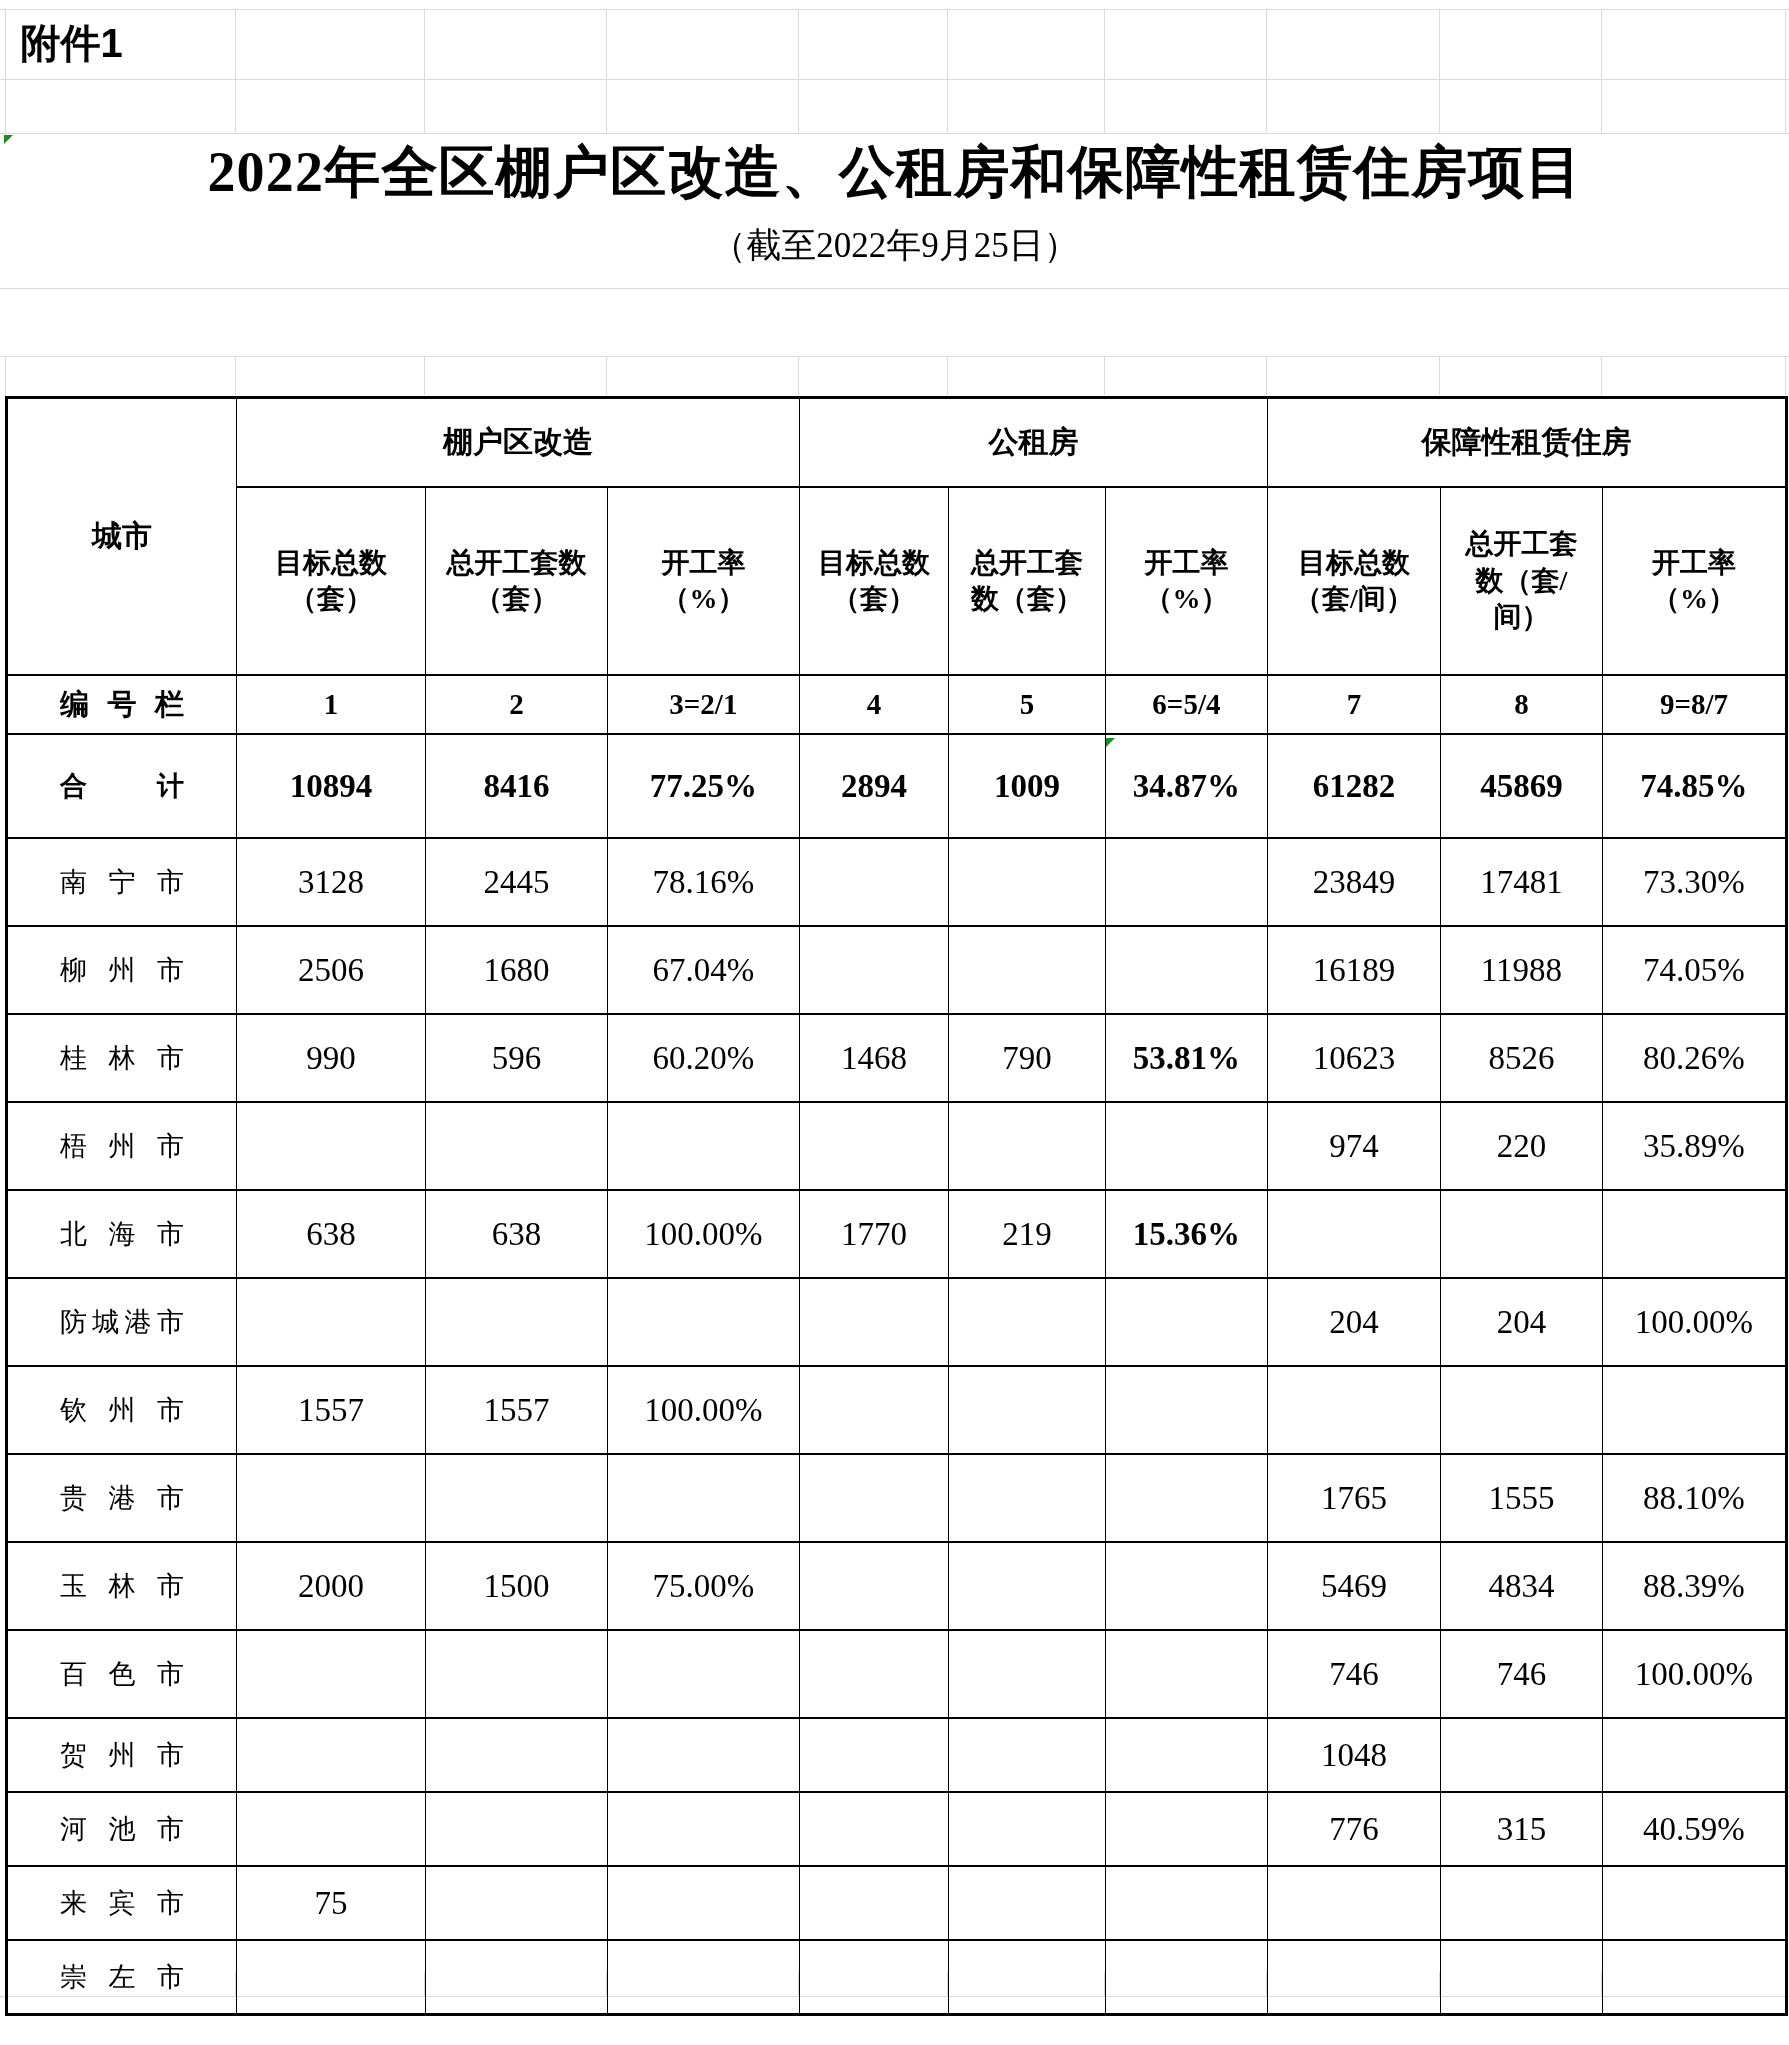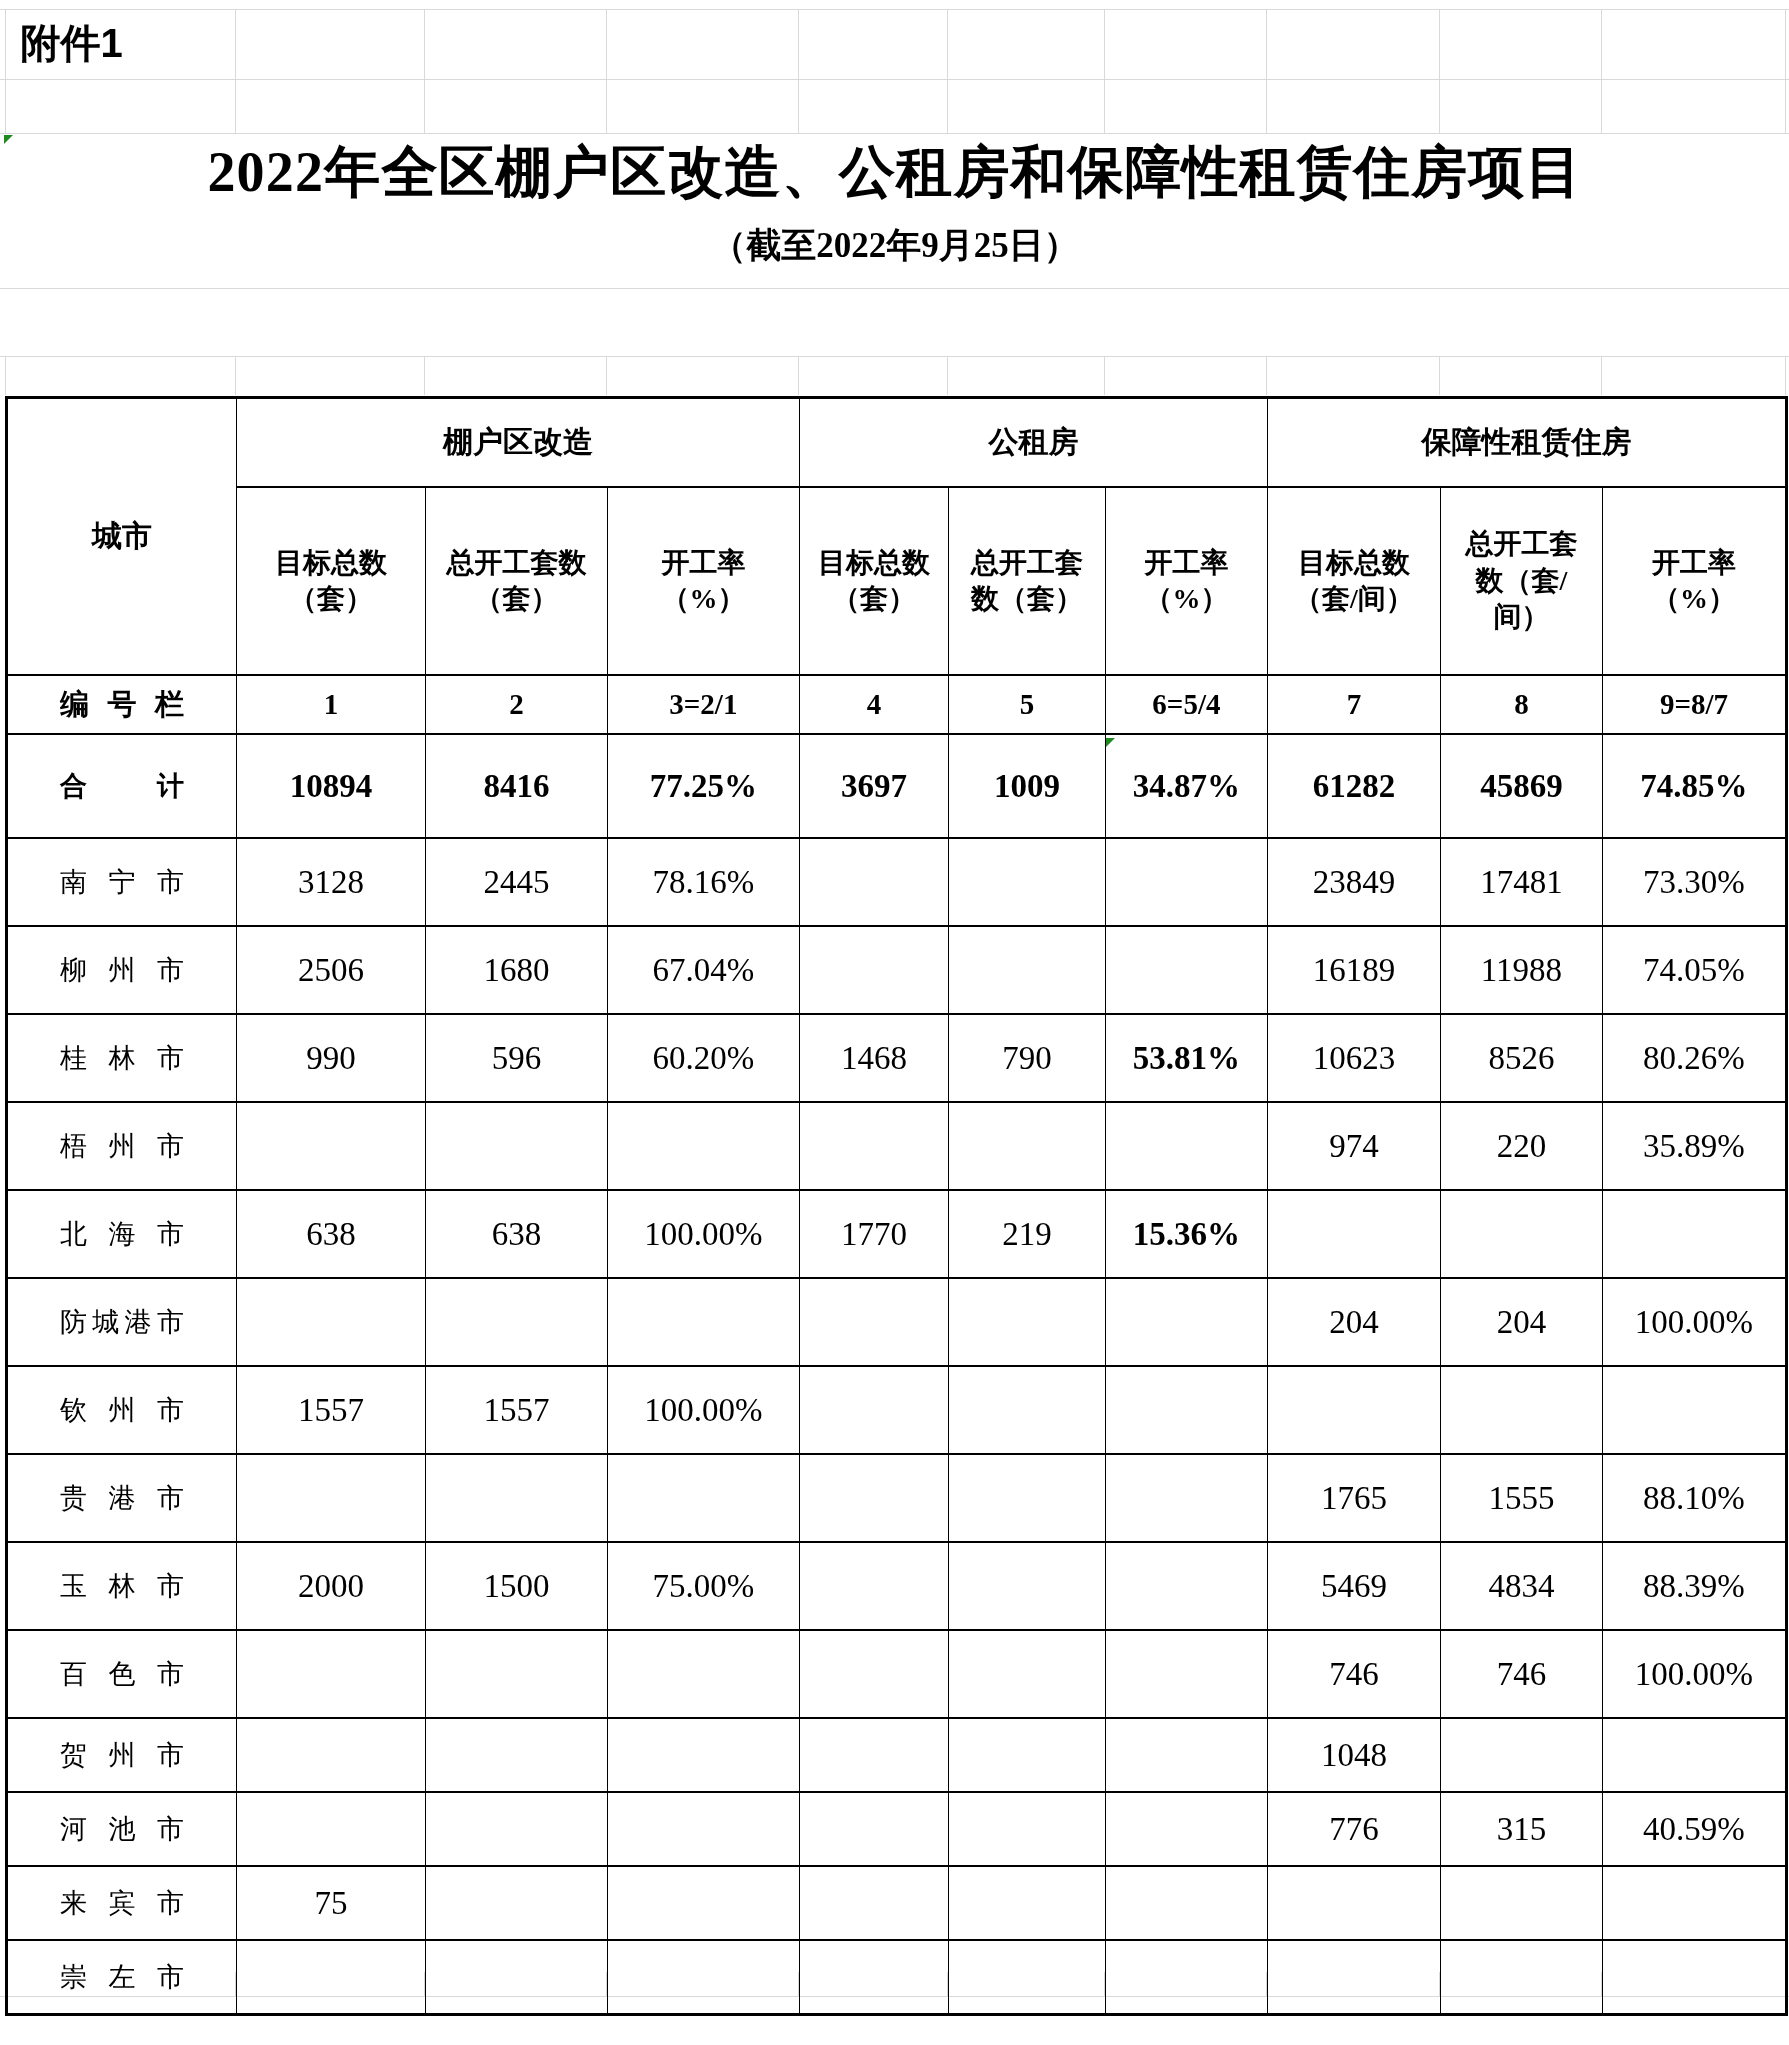--- a/index.html
+++ b/index.html
@@ -13,21 +13,21 @@
   .gl-v { width:1.2px; }
 
   .attachment {
     position:absolute; left:20.6px; top:22px;
     font-family:"Liberation Sans","DejaVu Sans",sans-serif;
     font-weight:700; font-size:40px; line-height:42px;
   }
 
   .title-block { position:absolute; left:5px; top:136px; width:1780px; text-align:center; }
   .title-line { font-size:56px; font-weight:700; line-height:73px; letter-spacing:1.2px; }
-  .subtitle   { margin-top:17px; font-size:35px; font-weight:700; line-height:39px; }
+  .subtitle   { margin-top:17px; font-size:35px; font-weight:400; line-height:39px; }
 
   table.main {
     position:absolute; left:4.9px; top:396px; width:1780px;
     border-collapse:collapse; table-layout:fixed;
     border:3.6px solid #000;
   }
   table.main th, table.main td {
     border-left:1.8px solid #000; border-right:1.8px solid #000;
     border-top:2.4px solid #000; border-bottom:2.4px solid #000;
     text-align:center; vertical-align:middle; padding:0;
@@ -155,21 +155,21 @@
         <td>8</td>
         <td>9=8/7</td>
       </tr>
       <tr class="bold">
         <td class="city">
           <span>合计</span>
         </td>
         <td>10894</td>
         <td>8416</td>
         <td>77.25%</td>
-        <td>3697</td>
+        <td>2894</td>
         <td>1009</td>
         <td>34.87%</td>
         <td>61282</td>
         <td>45869</td>
         <td>74.85%</td>
       </tr>
       <tr>
         <td class="city">
           <span>南宁市</span>
         </td>

